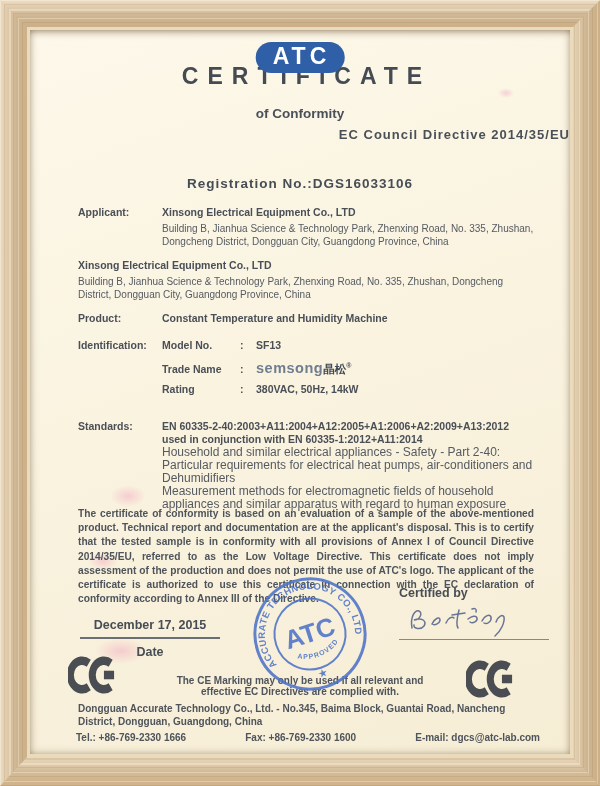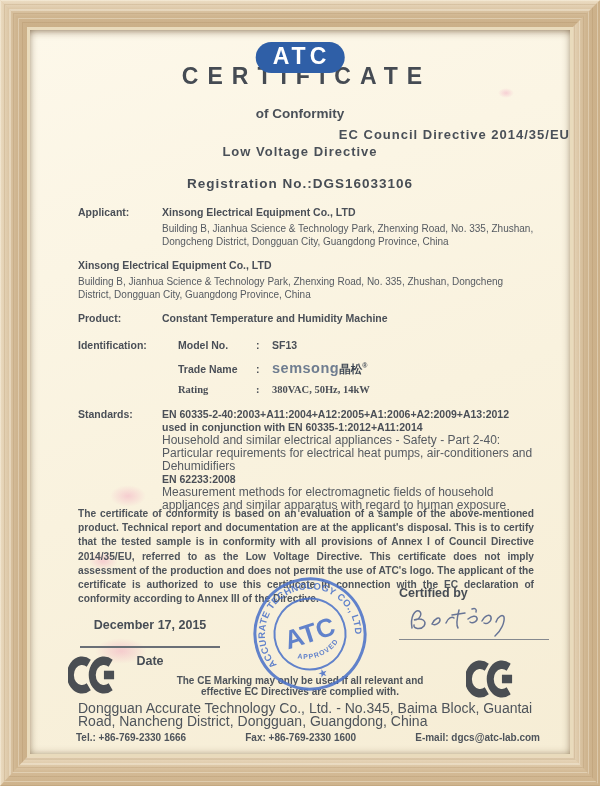--- a/index.html
+++ b/index.html
@@ -49,34 +49,34 @@
   .brand-cn{color:#3f4854;font-size:11.5px;font-weight:bold;}
   .brand-reg{color:#3f4854;font-size:7px;font-weight:bold;vertical-align:super;}
   .std-b{font-weight:bold;font-size:10.5px;line-height:13px;color:#4a4f57;}
   .std-r{font-size:12px;line-height:13px;color:#555a61;}
 
   .statement{position:absolute;top:477px;left:48px;right:36px;font-size:10.2px;font-weight:bold;
     color:#4e545b;text-align:justify;line-height:14.2px;}
 
   .stamp{position:absolute;left:221px;top:545px;width:118px;height:118px;opacity:.88;z-index:4;}
   .date-block{position:absolute;left:50px;top:588px;width:140px;text-align:center;}
-  .date-value{font-size:12.5px;font-weight:bold;color:#474d55;padding-bottom:14px;border-bottom:2px solid #6a6f76;}
+  .date-value{font-size:12.5px;font-weight:bold;color:#474d55;padding-bottom:5px;border-bottom:2px solid #6a6f76;}
   .date-label{font-size:12.5px;font-weight:bold;color:#474d55;margin-top:6px;}
   .cert-block{position:absolute;right:21px;top:556px;width:150px;}
   .cert-label{font-size:12.5px;font-weight:bold;color:#474d55;}
   .sig-svg{width:116px;height:40px;margin-top:1px;}
   .sig-line{border-top:1.5px solid #85898f;margin-top:-6px;}
 
   .ce{position:absolute;width:50px;height:38px;}
   .ce-left{left:38px;top:626px;}
   .ce-right{right:54px;top:630px;}
   .ce-note{position:absolute;top:645px;left:50%;transform:translateX(-50%);width:288px;
     font-size:10px;font-weight:bold;color:#4e545b;text-align:center;line-height:11px;}
 
-  .footer-address{position:absolute;top:672px;left:48px;right:33px;font-size:14px;font-weight:normal;color:#4e545b;line-height:13px;}
+  .footer-address{position:absolute;top:672px;left:48px;right:33px;font-size:10px;font-weight:bold;color:#4e545b;line-height:13px;}
   .contacts{position:absolute;top:702px;left:46px;right:30px;display:flex;justify-content:space-between;
     font-size:10px;font-weight:bold;color:#4e545b;text-align:right;}
 </style>
 </head>
 <body>
 
 <div class="frame">
   <div class="wood v wood-left"></div>
   <div class="wood v wood-right"></div>
   <div class="wood h wood-top"></div>
@@ -87,21 +87,20 @@
 
   <div class="smudge" style="left:65px;top:608px;width:52px;height:26px;"></div>
   <div class="smudge" style="left:80px;top:455px;width:36px;height:22px;"></div>
   <div class="smudge" style="left:58px;top:522px;width:30px;height:18px;"></div>
   <div class="smudge" style="left:468px;top:58px;width:16px;height:10px;"></div>
 
   <div class="pill"><span>ATC</span></div>
   <div class="title">CERTIFICATE</div>
   <div class="subtitle">of Conformity</div>
   <div class="ec1">EC Council Directive 2014/35/EU</div>
-  <div class="ec2">Low Voltage Directive</div>
   <div class="reg">Registration No.:DGS16033106</div>
 
   <div class="info">
 
     <div class="row">
       <div class="lbl">Applicant:</div>
       <div class="val">
         <div class="name">Xinsong Electrical Equipment Co., LTD</div>
         <div>Building B, Jianhua Science &amp; Technology Park, Zhenxing Road, No. 335, Zhushan, Dongcheng District, Dongguan City, Guangdong Province, China</div>
       </div>
@@ -112,48 +111,47 @@
         <div class="name">Xinsong Electrical Equipment Co., LTD</div>
         <div>Building B, Jianhua Science &amp; Technology Park, Zhenxing Road, No. 335, Zhushan, Dongcheng District, Dongguan City, Guangdong Province, China</div>
       </div>
     </div>
 
     <div class="row" style="margin-bottom:14px;">
       <div class="lbl">Product:</div>
       <div class="val bold-val">Constant Temperature and Humidity Machine</div>
     </div>
 
-    <div class="row" style="margin-bottom:12px;gap:16px;">
+    <div class="row" style="margin-bottom:12px;">
       <div class="lbl">Identification:</div>
       <div class="val">
         <div class="subrow">
           <div class="sublbl">Model No.</div>
           <div class="subcolon">:</div>
           <div class="subval">SF13</div>
         </div>
         <div class="subrow">
           <div class="sublbl">Trade Name</div>
           <div class="subcolon">:</div>
           <div class="subval"><span class="brand">semsong</span><span class="brand-cn">晶松</span><span class="brand-reg">®</span></div>
         </div>
-        <div class="subrow" style="margin-bottom:0;font-family:Liberation Serif, serif;">
+        <div class="subrow" style="margin-bottom:12px;">
           <div class="sublbl">Rating</div>
           <div class="subcolon">:</div>
           <div class="subval">380VAC, 50Hz, 14kW</div>
         </div>
       </div>
     </div>
 
     <div class="row" style="margin-bottom:0;">
       <div class="lbl">Standards:</div>
       <div class="val">
         <div class="std-b">EN 60335-2-40:2003+A11:2004+A12:2005+A1:2006+A2:2009+A13:2012 used in conjunction with EN 60335-1:2012+A11:2014</div>
         <div class="std-r">Household and similar electrical appliances - Safety - Part 2-40:</div>
         <div class="std-r">Particular requirements for electrical heat pumps, air-conditioners and Dehumidifiers</div>
-        <div class="std-b">EN 62233:2008</div>
         <div class="std-r">Measurement methods for electromagnetic fields of household appliances and similar apparatus with regard to human exposure</div>
       </div>
     </div>
   </div>
 
   <div class="statement">The certificate of conformity is based on an evaluation of a sample of the above-mentioned product. Technical report and documentation are at the applicant's disposal. This is to certify that the tested sample is in conformity with all provisions of Annex I of Council Directive 2014/35/EU, referred to as the Low Voltage Directive. This certificate does not imply assessment of the production and does not permit the use of ATC's logo. The applicant of the certificate is authorized to use this certificate in connection with the EC declaration of conformity according to Annex III of the Directive.</div>
 
   <svg class="stamp" viewBox="0 0 118 118">
     <g transform="rotate(-18 59 59)" fill="none" stroke="#4d73c9">
       <circle cx="59" cy="59" r="55" stroke-width="3"></circle>

